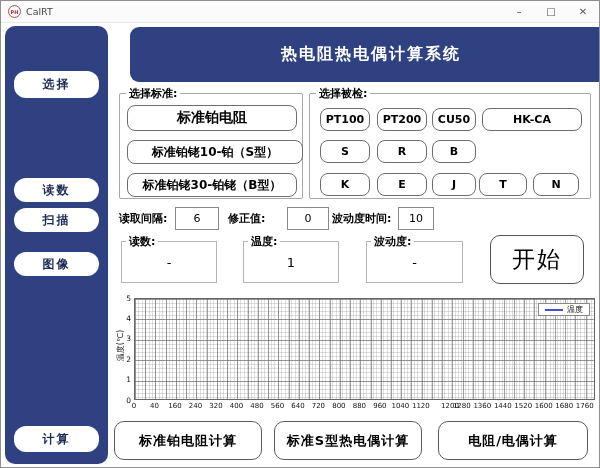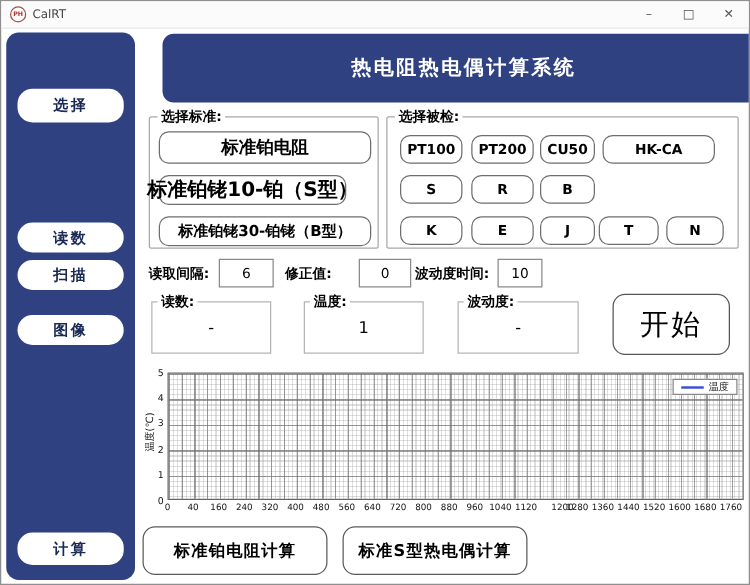--- a/index.html
+++ b/index.html
@@ -57,29 +57,29 @@
   }
   .g-std { left:118px; top:92px; width:184px; height:106px; }
   .g-dev { left:308px; top:92px; width:282px; height:106px; }
   .wbtn {
     position:absolute; background:#fff; border:1px solid #6e6e6e; border-radius:8px;
     font-family:inherit; font-weight:bold; color:#000;
     display:flex; align-items:center; justify-content:center; white-space:nowrap;
   }
   
   .std-0 { left:7px;  top:11px; width:170px; height:26px; font-size:14px; }
-  .std-1 { left:7px;  top:46px; width:150px; height:24px; font-size:16px; }
+  .std-1 { left:7px;  top:46px; width:176px; height:24px; font-size:12px; }
   .std-2 { left:7px;  top:79px; width:170px; height:24px; font-size:12px; }
   
   .dev { font-size:11px; height:23px; }
   .r0 { top:14px; } .r1 { top:46px; } .r2 { top:79px; }
   .c0 { left:10px;  width:50px; }
   .c1 { left:67px;  width:50px; }
   .c2 { left:122px; width:44px; }
-  .c3 { left:172px; width:90px; }
+  .c3 { left:172px; width:100px; }
   .c3s { left:169px; width:48px; }
   .c4 { left:223px; width:46px; }
   
   .param-label { position:absolute; top:210px; font-size:11px; font-weight:bold; color:#000; white-space:nowrap; }
   .pl-0 { left:118px; } .pl-1 { left:227px; } .pl-2 { left:331px; }
   .param-input {
     position:absolute; top:206px; height:23px; border:1px solid #8a8a8a;
     font-family:inherit; font-size:11px; text-align:center; color:#000; background:#fff;
   }
   .pi-0 { left:174px; width:44px; }
@@ -248,14 +248,15 @@
         <span class="xtick" style="left: 371.8px;">1440</span>
         <span class="xtick" style="left: 392.289px;">1520</span>
         <span class="xtick" style="left: 412.778px;">1600</span>
         <span class="xtick" style="left: 433.267px;">1680</span>
         <span class="xtick" style="left: 453.756px;">1760</span>
       </div>
   </div>
 
   <button class="bottom-btn bb-0">标准铂电阻计算</button>
   <button class="bottom-btn bb-1">标准S型热电偶计算</button>
+  <button class="bottom-btn bb-2">电阻/电偶计算</button>
 
 </div>
 
 </body></html>

